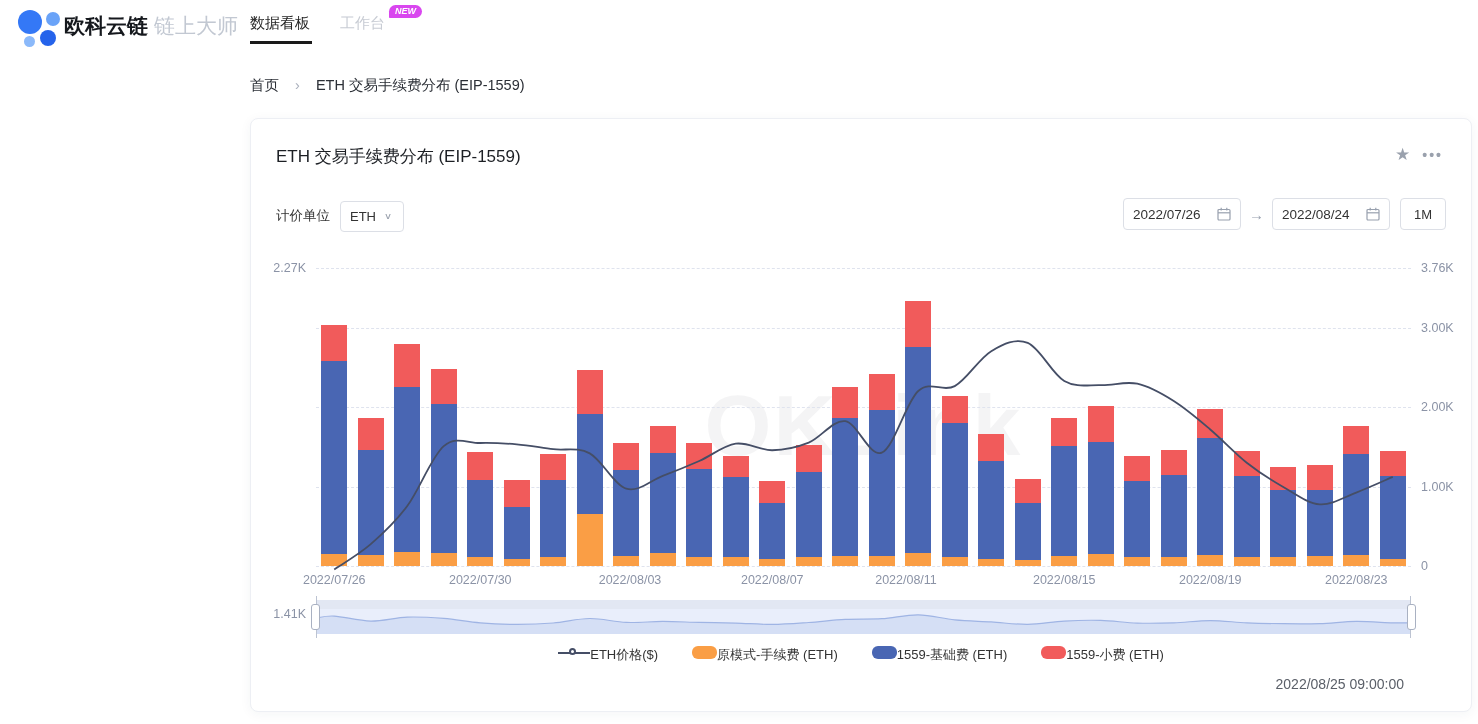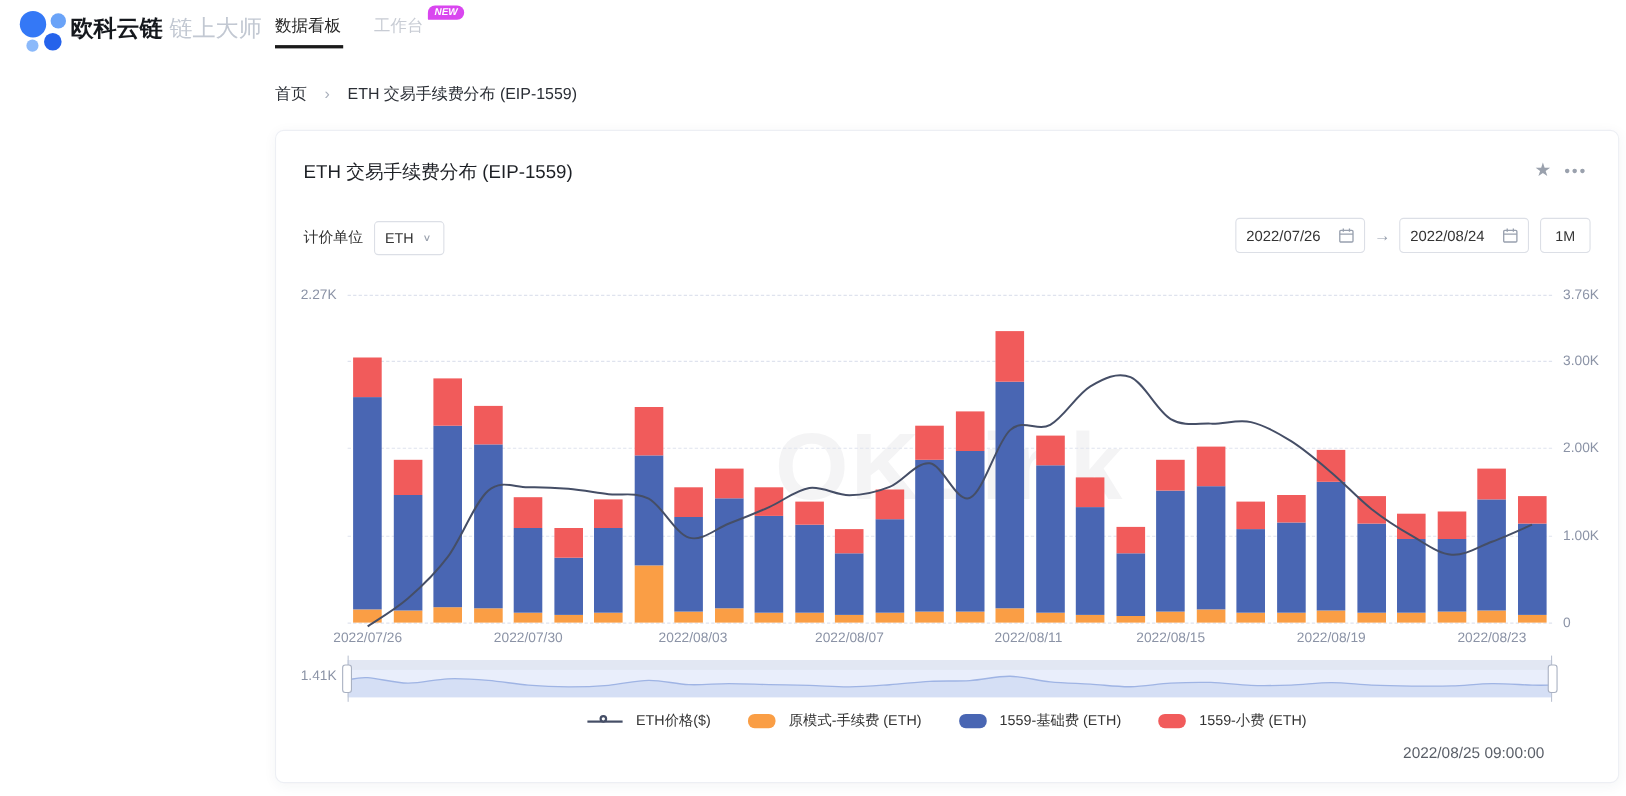--- a/index.html
+++ b/index.html
@@ -75,21 +75,21 @@
   .dz-svg { position:absolute; left:0; top:0; }
   .dz-handle { position:absolute; top:50%; width:9px; height:26px; transform:translateY(-50%);
                background:#fff; border:1px solid #a9b1c2; border-radius:3px; cursor:ew-resize; z-index:2; }
   .dz-handle.left { left:-5px; } .dz-handle.right { right:-5px; }
   .dz-stem { position:absolute; top:-4px; width:1px; height:42px; background:#bcc3d2; }
   .dz-stem.left { left:0; } .dz-stem.right { right:0; }
 
   
   .legend { position:absolute; left:0; top:527px; width:100%; display:flex;
             justify-content:center; align-items:center; gap:34px; }
-  .legend-item { display:flex; align-items:center; gap:12px; font-size:13px; color:#333; cursor:pointer; }
+  .legend-item { display:flex; gap:0; font-size:13px; color:#333; cursor:pointer; }
   .swatch { width:25px; height:13px; border-radius:6px; }
   .line-marker { position:relative; width:32px; height:13px; }
   .line-marker .ln { position:absolute; left:0; top:6px; width:32px; height:2px; background:#454e66; }
   .line-marker .dot { position:absolute; left:11px; top:1.5px; width:7px; height:7px;
                       border:2px solid #454e66; border-radius:50%; background:#fff; }
 
   .updated-at { position:absolute; right:67px; top:557px; font-size:14px; color:#5a5f68; }
 </style>
 </head>
 <body>
@@ -256,21 +256,21 @@
       <div class="bar-seg" style="left: 1027.25px; bottom: 0px; height: 11.0957px; background: rgb(250, 158, 69);"></div>
       <div class="bar-seg" style="left: 1027.25px; bottom: 11.0957px; height: 100.654px; background: rgb(73, 102, 179);"></div>
       <div class="bar-seg" style="left: 1027.25px; bottom: 111.75px; height: 28.5319px; background: rgb(241, 91, 91);"></div>
       <div class="bar-seg" style="left: 1063.75px; bottom: 0px; height: 7.13298px; background: rgb(250, 158, 69);"></div>
       <div class="bar-seg" style="left: 1063.75px; bottom: 7.13298px; height: 83.2181px; background: rgb(73, 102, 179);"></div>
       <div class="bar-seg" style="left: 1063.75px; bottom: 90.3511px; height: 24.5691px; background: rgb(241, 91, 91);"></div>
       <span class="x-label" style="left: 18.25px;">2022/07/26</span>
       <span class="x-label" style="left: 164.25px;">2022/07/30</span>
       <span class="x-label" style="left: 314px;">2022/08/03</span>
       <span class="x-label" style="left: 456.25px;">2022/08/07</span>
-      <span class="x-label" style="left: 619px;">2022/08/11</span>
+      <span class="x-label" style="left: 590px;">2022/08/11</span>
       <span class="x-label" style="left: 748.25px;">2022/08/15</span>
       <span class="x-label" style="left: 894.25px;">2022/08/19</span>
       <span class="x-label" style="left: 1040.25px;">2022/08/23</span>
       <svg class="price-svg" width="1095" height="298">
         <path d="M18.25,301.4651162790698C24.333333333333332,297.24922480620154,42.583333333333336,286.73837209302326,54.75,276.1697674418605C66.91666666666667,265.6011627906977,79.08333333333333,254.39728682170542,91.25,238.05348837209303C103.41666666666667,221.70968992248064,115.58333333333333,188.61782945736434,127.75,178.10697674418606C139.91666666666666,167.59612403100778,152.08333333333334,175.27713178294573,164.25,174.98837209302326C176.41666666666666,174.6996124031008,188.58333333333334,175.33488372093024,200.75,176.37441860465117C212.91666666666666,177.4139534883721,225.08333333333334,179.72403100775196,237.25,181.22558139534885C249.41666666666666,182.72713178294575,261.5833333333333,178.8,273.75,185.38372093023256C285.9166666666667,191.9674418604651,298.0833333333333,216.97403100775196,310.25,220.7279069767442C322.4166666666667,224.48178294573646,334.5833333333333,212.52713178294573,346.75,207.90697674418604C358.9166666666667,203.28682170542635,371.0833333333333,198.37790697674416,383.25,193.00697674418603C395.4166666666667,187.6360465116279,407.5833333333333,177.4717054263566,419.75,175.6813953488372C431.9166666666667,173.89108527131782,444.0833333333333,182.43837209302325,456.25,182.26511627906976C468.4166666666667,182.09186046511627,480.5833333333333,179.49302325581397,492.75,174.64186046511628C504.9166666666667,169.7906976744186,517.0833333333334,151.48333333333332,529.25,153.1581395348837C541.4166666666666,154.83294573643408,553.5833333333334,189.71511627906978,565.75,184.6906976744186C577.9166666666666,179.66627906976743,590.0833333333334,134.1,602.25,123.01162790697674C614.4166666666666,111.92325581395349,626.5833333333334,124.80193798449612,638.75,118.16046511627907C650.9166666666666,111.51899224806202,663.0833333333334,90.38178294573643,675.25,83.16279069767442C687.4166666666666,75.94379844961242,699.5833333333334,69.87984496124031,711.75,74.84651162790698C723.9166666666666,79.81317829457365,736.0833333333334,105.91705426356589,748.25,112.96279069767441C760.4166666666666,120.00852713178293,772.5833333333334,116.65891472868216,784.75,117.12093023255814C796.9166666666666,117.58294573643411,809.0833333333334,113.0782945736434,821.25,115.73488372093023C833.4166666666666,118.39147286821705,845.5833333333334,125.43720930232557,857.75,133.06046511627906C869.9166666666666,140.68372093023254,882.0833333333334,151.19457364341085,894.25,161.47441860465116C906.4166666666666,171.75426356589148,918.5833333333334,185.15271317829456,930.75,194.73953488372092C942.9166666666666,204.32635658914728,955.0833333333334,212.0651162790698,967.25,218.99534883720932C979.4166666666666,225.92558139534884,991.5833333333334,235.3968992248062,1003.75,236.32093023255814C1015.9166666666666,237.2449612403101,1028.0833333333333,229.10193798449612,1040.25,224.53953488372093C1052.4166666666667,219.97713178294575,1070.6666666666667,211.5453488372093,1076.75,208.94651162790697" fill="none" stroke="#454e66" stroke-width="1.8"></path>
       </svg>
     </div>
 
   <div class="datazoom" id="datazoom">
     <div class="dz-top"></div>

